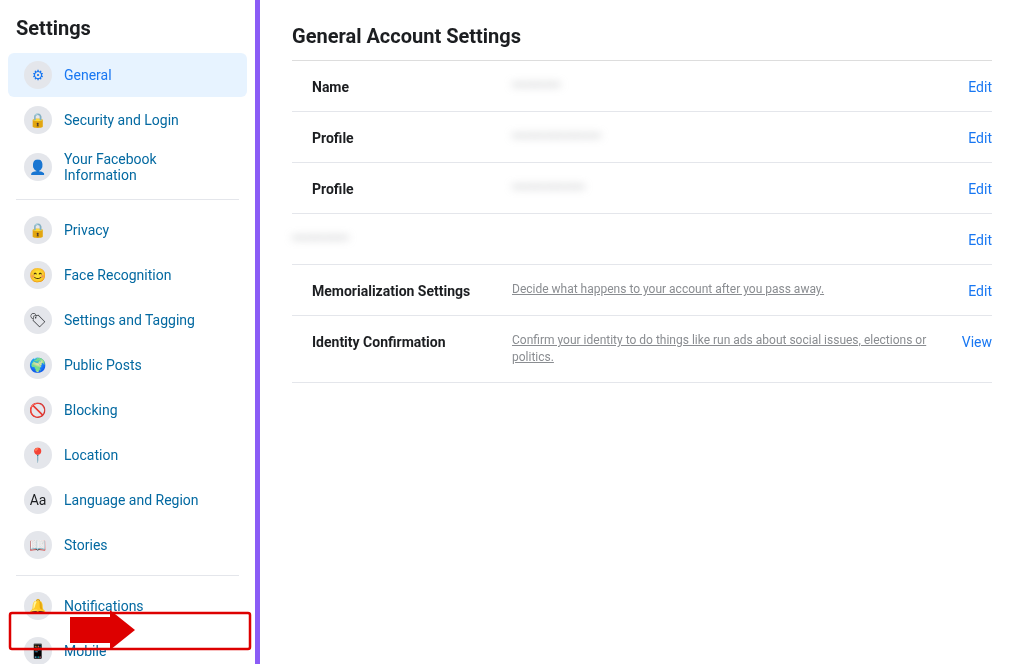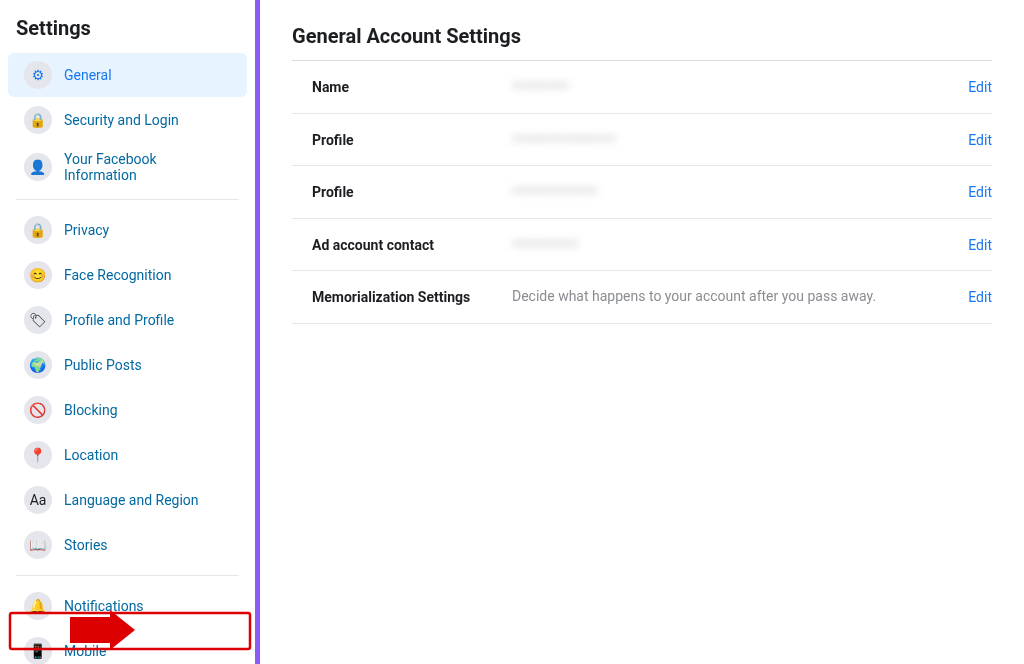--- a/index.html
+++ b/index.html
@@ -98,22 +98,23 @@
       font-weight: 700;
       color: #1c1e21;
       flex-shrink: 0;
       padding-top: 2px;
       font-size: 14px;
       margin-left: 20px;
     }
     .settings-row-value {
       flex: 1;
       color: #8a8d91;
-      font-size: 14px;
+      font-size: 12px;
       line-height: 1.4;
+      text-decoration: underline;
     }
     .settings-row-action {
       color: #1877f2;
       font-size: 14px;
       cursor: pointer;
       flex-shrink: 0;
       padding-top: 2px;
     }
     
     .blurred {
@@ -147,21 +148,21 @@
         <div class="sidebar-item">
           <span class="sidebar-item-icon">🔒</span>
           <span class="sidebar-item-label">Privacy</span>
         </div>
         <div class="sidebar-item">
           <span class="sidebar-item-icon">😊</span>
           <span class="sidebar-item-label">Face Recognition</span>
         </div>
         <div class="sidebar-item">
           <span class="sidebar-item-icon">🏷</span>
-          <span class="sidebar-item-label">Profile and Profile</span>
+          <span class="sidebar-item-label">Settings and Tagging</span>
         </div>
         <div class="sidebar-item">
           <span class="sidebar-item-icon">🌍</span>
           <span class="sidebar-item-label">Public Posts</span>
         </div>
         <div class="sidebar-item">
           <span class="sidebar-item-icon">🚫</span>
           <span class="sidebar-item-label">Blocking</span>
         </div>
         <div class="sidebar-item">
@@ -201,28 +202,32 @@
           <div class="settings-row-label">Profile</div>
           <div class="settings-row-value"><span class="blurred">••••••••••••••••••••••</span></div>
           <div class="settings-row-action">Edit</div>
         </div>
         <div class="settings-row">
           <div class="settings-row-label">Profile</div>
           <div class="settings-row-value"><span class="blurred">••••••••••••••••••</span></div>
           <div class="settings-row-action">Edit</div>
         </div>
         <div class="settings-row">
-          <div class="settings-row-label">Ad account contact</div>
           <div class="settings-row-value"><span class="blurred">••••••••••••••</span></div>
           <div class="settings-row-action">Edit</div>
         </div>
         <div class="settings-row">
           <div class="settings-row-label">Memorialization Settings</div>
           <div class="settings-row-value">Decide what happens to your account after you pass away.</div>
           <div class="settings-row-action">Edit</div>
+        </div>
+        <div class="settings-row">
+          <div class="settings-row-label">Identity Confirmation</div>
+          <div class="settings-row-value">Confirm your identity to do things like run ads about social issues, elections or politics.</div>
+          <div class="settings-row-action">View</div>
         </div>
       </div>
   </div>
 </div>
 
 <svg id="red-arrow-svg" style="position:fixed; pointer-events:none; left:0; top:0; width:1024px; height:664px; z-index:999;">
   <defs>
     <marker id="arrowhead" markerWidth="10" markerHeight="7" refX="10" refY="3.5" orient="auto">
       <polygon points="0 0, 10 3.5, 0 7" fill="#dd0000"></polygon>
     </marker>

